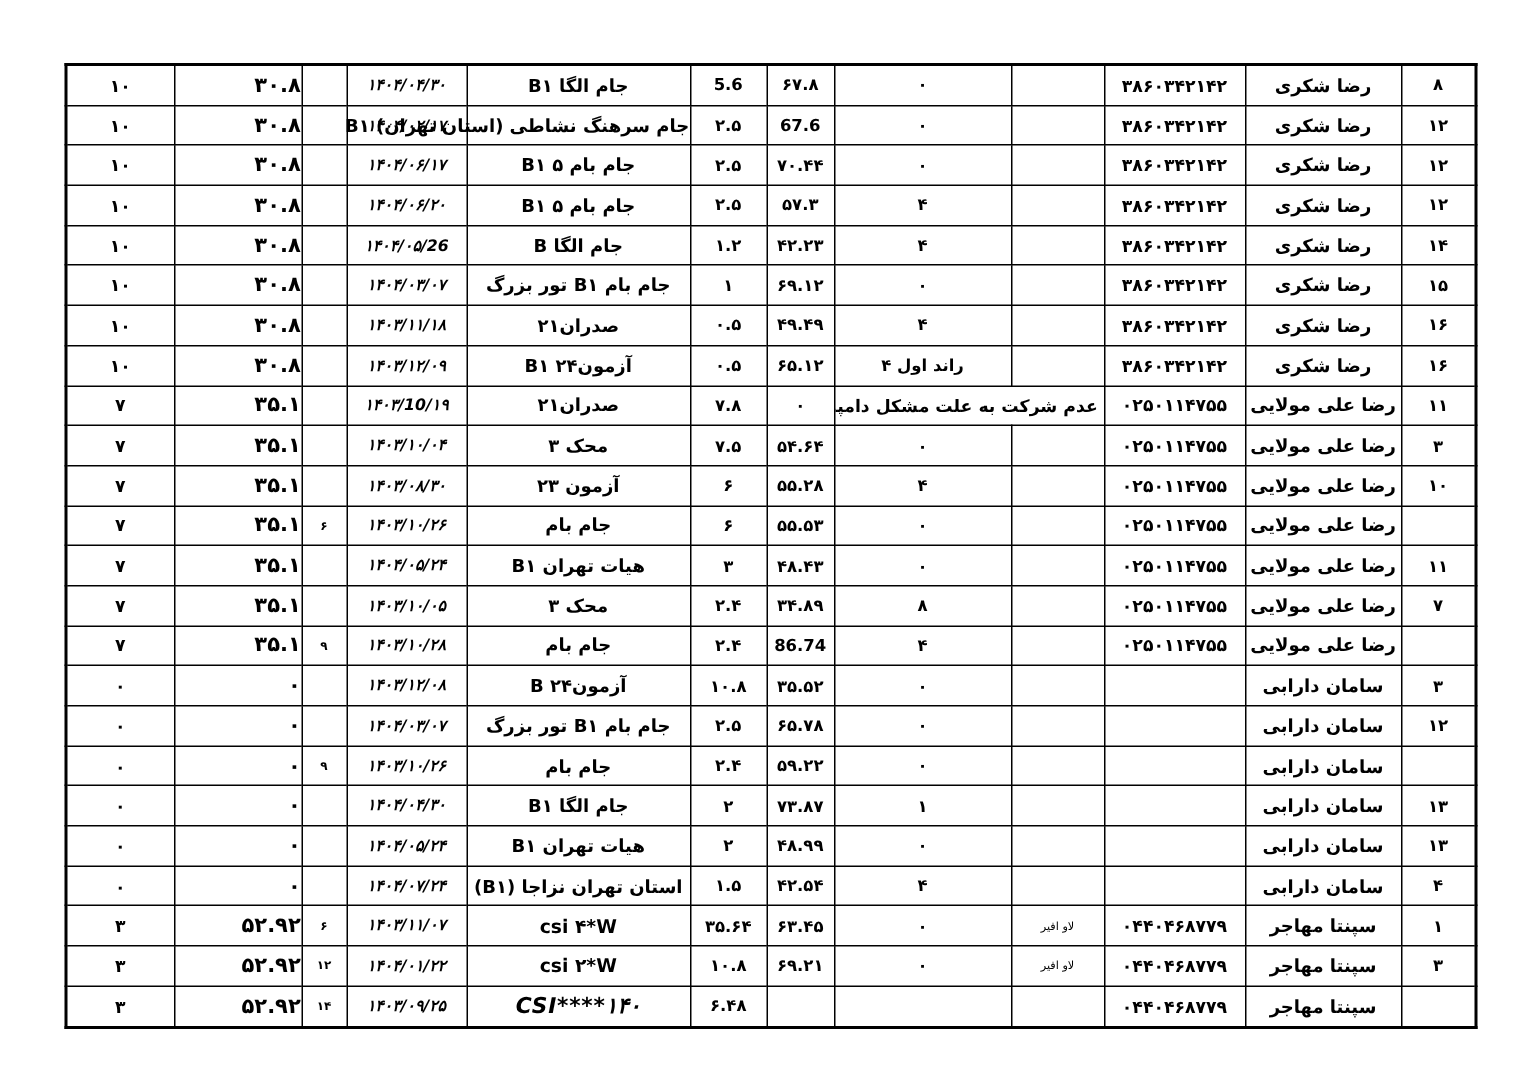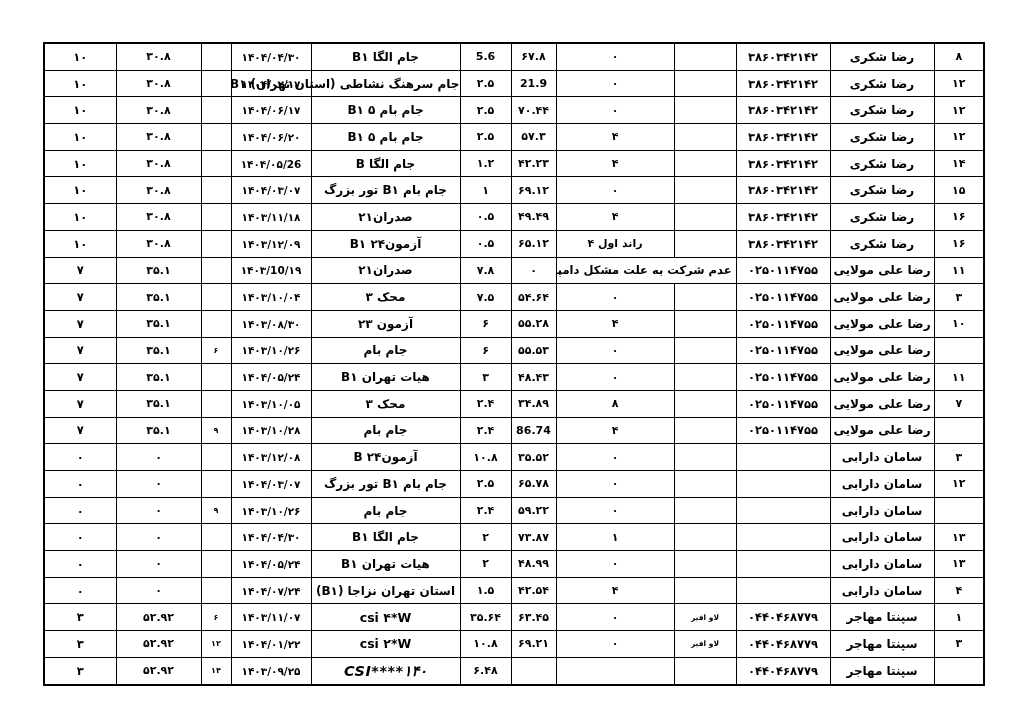--- a/index.html
+++ b/index.html
@@ -16,34 +16,34 @@
     font-family:"DejaVu Sans",sans-serif;
     font-weight:bold;
     color:#000;
     text-align:center;
     vertical-align:middle;
     overflow:visible;
   }
   .c-no{font-size:11px;}
   .c-name{font-size:12px;}
   .c-phone{font-size:11.5px;letter-spacing:0.3px;}
-  .c-horse{font-size:7.5px;font-weight:bold;}
+  .c-horse{font-size:7.5px;font-weight:normal;}
   .c-faults{font-size:11px;}
   .c-note{
     font-size:11.5px;white-space:nowrap;overflow:hidden;
     text-align:right;padding-right:4px;direction:rtl;
   }
   .c-score{font-size:11px;}
   .c-points{font-size:11px;}
   .c-event{font-size:12px;white-space:nowrap;}
   .c-event.ltr{direction:ltr;font-size:12.5px;}
   .c-event.big{font-size:14.5px;letter-spacing:0.5px;font-style:italic;}
-  .c-date{font-size:10.5px;white-space:nowrap;}
+  .c-date{font-size:10.5px;white-space:nowrap;font-style:italic;}
   .c-rank{font-size:8px;}
-  .c-avg{font-size:11px;}
+  .c-avg{font-size:14px;text-align:right;}
   .c-count{font-size:11.5px;}
 </style>
 </head>
 <body>
 
 <div class="page">
   <table class="results">
     <colgroup>
       <col style="width:50px">
         <col style="width:104px">
@@ -72,21 +72,21 @@
     <td class="c-rank"></td>
     <td class="c-avg">۳۰.۸</td>
     <td class="c-count">۱۰</td>
   </tr>
         <tr>
     <td class="c-no">۱۲</td>
     <td class="c-name">رضا شکری</td>
     <td class="c-phone">۳۸۶۰۳۴۲۱۴۲</td>
     <td class="c-horse"></td>
     <td class="c-faults">۰</td>
-    <td class="c-score">21.9</td>
+    <td class="c-score">67.6</td>
     <td class="c-points">۲.۵</td>
     <td class="c-event">جام سرهنگ نشاطی (استان تهران) B۱</td>
     <td class="c-date">۱۴۰۴/۰۲/۱۷</td>
     <td class="c-rank"></td>
     <td class="c-avg">۳۰.۸</td>
     <td class="c-count">۱۰</td>
   </tr>
         <tr>
     <td class="c-no">۱۲</td>
     <td class="c-name">رضا شکری</td>

